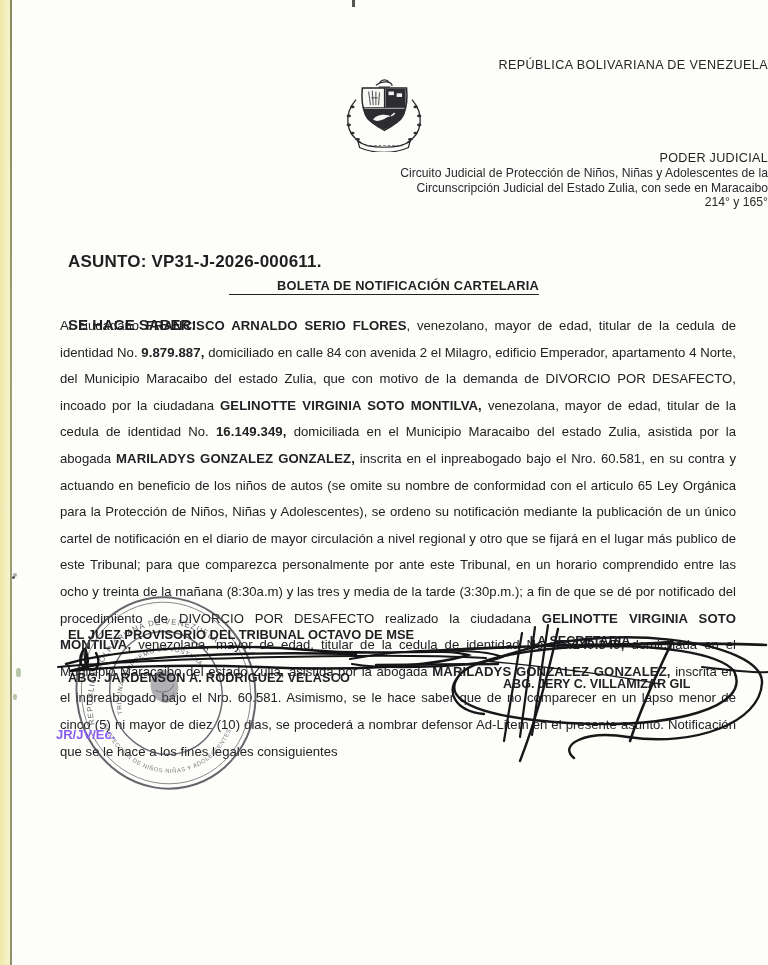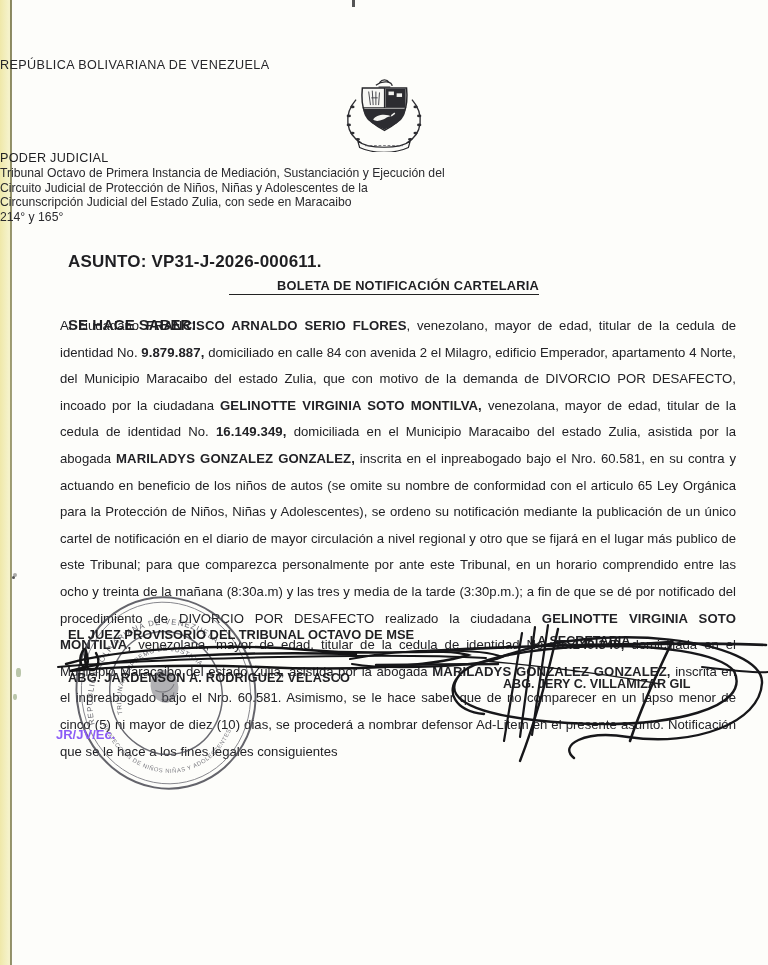--- a/index.html
+++ b/index.html
@@ -9,21 +9,21 @@
     font-family:"Liberation Sans","DejaVu Sans",sans-serif;
     color:#1f1f22;
   }
   .edge-strip{position:absolute;left:0;top:0;width:11px;height:965px;
     background:linear-gradient(to right,#efe8a9,#f5f2c9 75%);}
   .edge-line{position:absolute;left:10px;top:0;width:2px;height:965px;
     background:linear-gradient(to bottom,#6f6d40,#8a885a 40%,#7a784c);opacity:.8;}
   .speck{position:absolute;background:#555;}
   .speck.green{background:#9cae88;opacity:.7;}
 
-  .centered{position:absolute;left:0;width:768px;text-align:left;}
+  .centered{position:absolute;left:0;width:768px;text-align:right;}
   .header-republic{top:58px;font-size:12.6px;letter-spacing:.4px;color:#26262a;}
   .coat{position:absolute;left:334px;top:78px;}
   .header-branch{top:151px;font-size:12.6px;letter-spacing:.3px;}
   .court-block{top:166px;font-size:12.2px;line-height:14.6px;color:#2a2a2e;}
 
   .asunto{position:absolute;left:68px;top:252px;font-weight:700;font-size:17px;letter-spacing:.2px;}
   .doc-title{position:absolute;left:0;top:276px;width:768px;text-align:center;}
   .doc-title span{font-weight:700;font-size:12.8px;letter-spacing:.2px;
     border-bottom:1.6px solid #222;padding-bottom:1px;padding-left:48px;}
   .salutation{position:absolute;left:68px;top:296px;font-weight:700;font-size:15px;margin-top:20px;}
@@ -87,21 +87,20 @@
       <ellipse cx="90" cy="61" rx="2.4" ry="1.5"></ellipse>
     <ellipse cx="84" cy="68" rx="2.4" ry="1.5"></ellipse>
   </g>
   <path d="M26,70 C38,79 72,79 84,70 L82,77 C68,84 42,84 28,77 Z" fill="#fbfbf8" stroke="#26262a" stroke-width="1.3"></path>
   <path d="M34,75 L76,75" stroke="#55555c" stroke-width="1" stroke-dasharray="3,2"></path>
 </svg>
 
 <div class="centered header-branch">PODER JUDICIAL</div>
 
 <div class="centered court-block">
-  <div>Tribunal Octavo de Primera Instancia de Mediación, Sustanciación y Ejecución del</div>
   <div>Circuito Judicial de Protección de Niños, Niñas y Adolescentes de la</div>
   <div>Circunscripción Judicial del Estado Zulia, con sede en Maracaibo</div>
   <div>214° y 165°</div>
 </div>
 
 <div class="asunto">ASUNTO: VP31-J-2026-000611.</div>
 
 <div class="doc-title">
   <span>BOLETA DE NOTIFICACIÓN CARTELARIA</span>
 </div>

